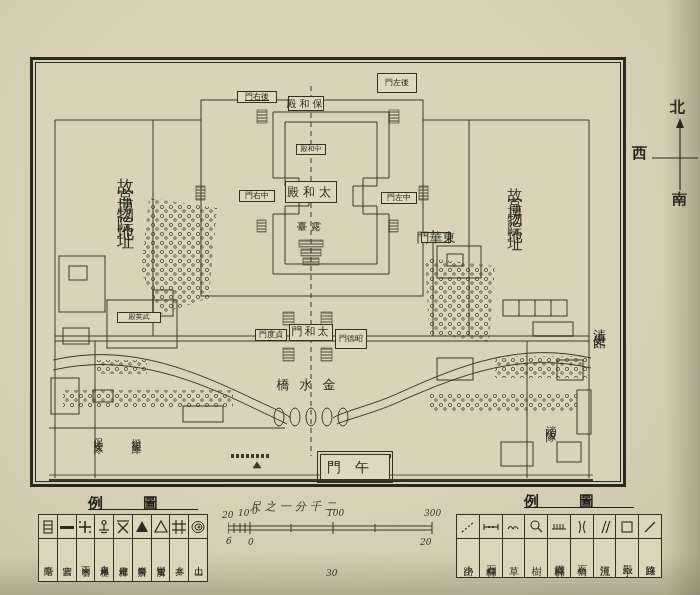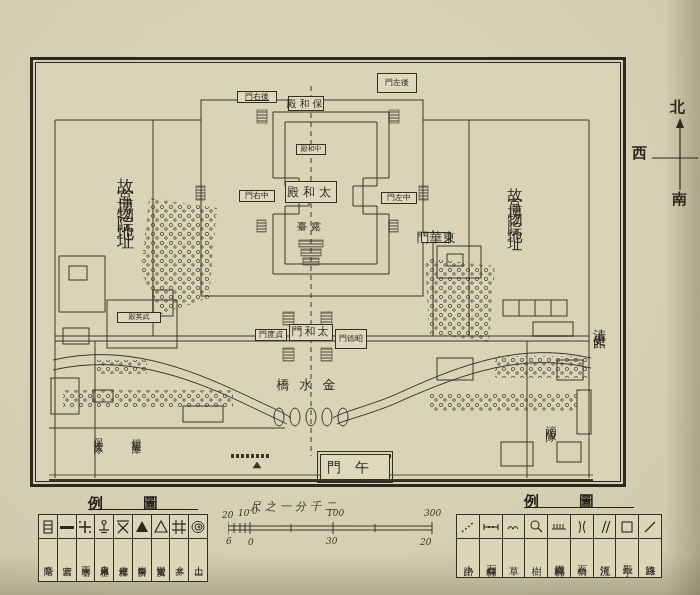--- a/index.html
+++ b/index.html
@@ -246,21 +246,21 @@
       </g>
     </svg>
   </div>
   <span class="tick" style="left:222px;top:510px;">20</span>
   <span class="tick" style="left:238px;top:508px;">10</span>
   <span class="tick" style="left:252px;top:506px;">0</span>
   <span class="tick" style="left:327px;top:508px;">100</span>
   <span class="tick" style="left:424px;top:508px;">300</span>
   <span class="tick" style="left:226px;top:536px;">6</span>
   <span class="tick" style="left:248px;top:537px;">0</span>
-  <span class="tick" style="left:326px;top:536px;">30</span>
+  <span class="tick" style="left:326px;top:568px;">30</span>
   <span class="tick" style="left:420px;top:537px;">20</span>
 
   <div class="legend-title" style="left:88px;top:494px;">例圖</div>
   <div class="legend" style="left:38px;top:514px;width:170px;height:68px;">
     <div class="lcell">
       <div class="lsym">
         <svg width="16" height="16" viewBox="0 0 16 16">
             <g stroke="#2b2a1e" stroke-width="1.1" fill="none">
               <rect x="4" y="2" width="8" height="12"></rect>
               <line x1="4" y1="6" x2="12" y2="6"></line>

